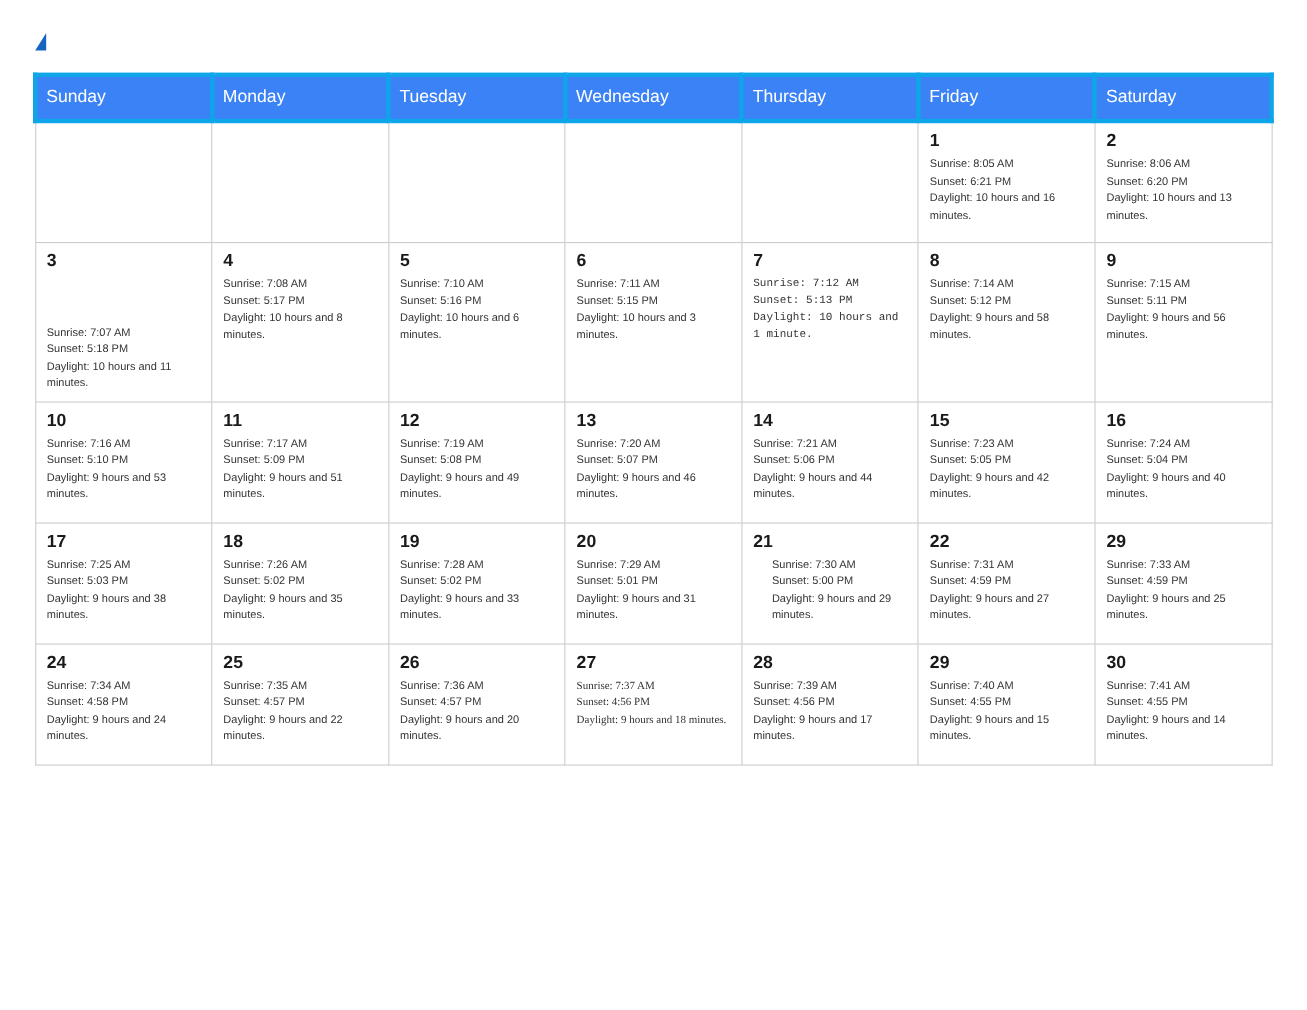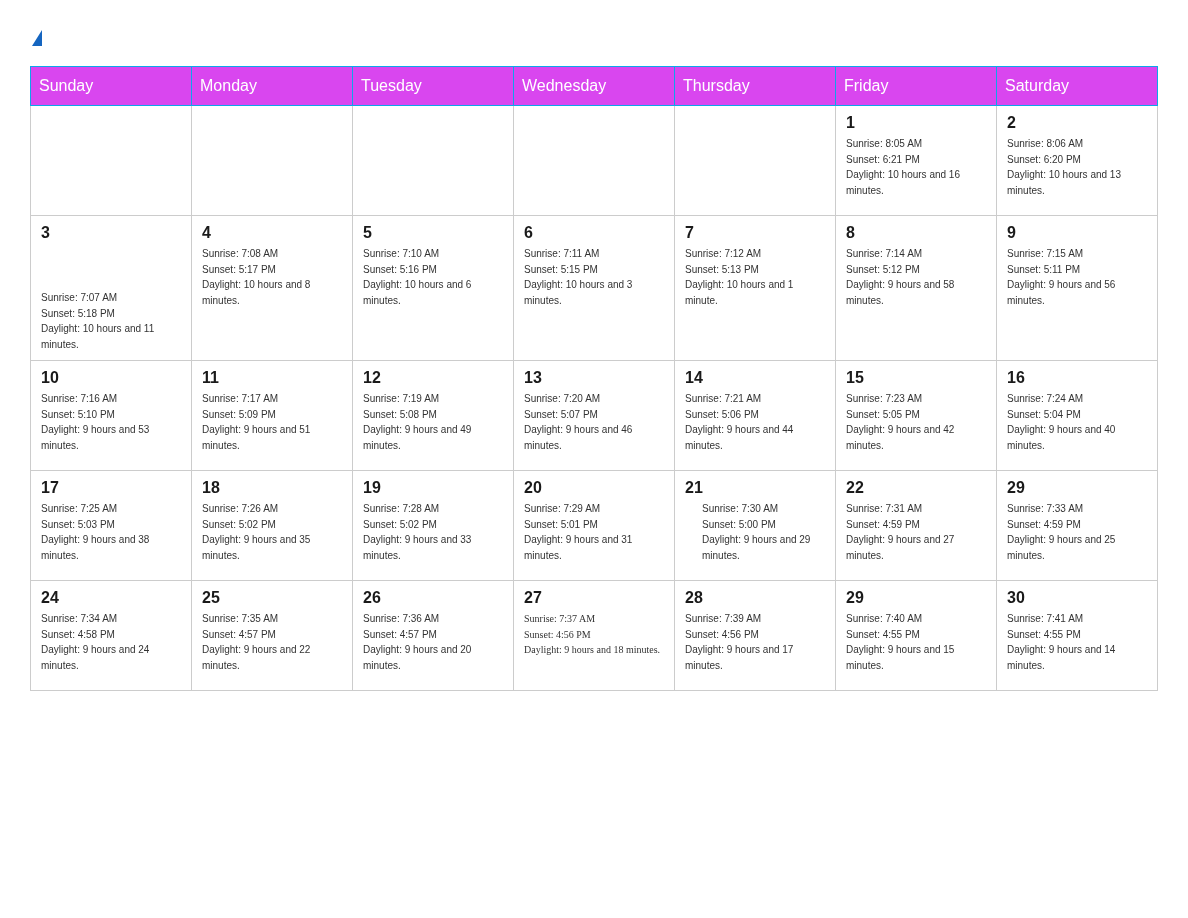--- a/index.html
+++ b/index.html
@@ -61,27 +61,27 @@
       font-size: 22px;
       color: #555;
       margin-top: 4px;
     }
     .calendar-table {
       width: 100%;
       border-collapse: collapse;
       border: 1px solid #ccc;
     }
     .calendar-table th {
-      background-color: #d946ef;
+      background-color: #3b82f6;
       color: #fff;
       font-size: 16px;
       font-weight: normal;
       padding: 10px 8px;
       text-align: left;
-      border: 1px solid #0ea5e9;
+      border: 4px solid #0ea5e9;
     }
     .calendar-table td {
       vertical-align: top;
       padding: 8px 10px;
       border: 1px solid #ccc;
       width: calc(100% / 7);
       min-height: 110px;
       background: #fff;
     }
     .day-number {
@@ -168,21 +168,21 @@
 Daylight: 10 hours and 6 minutes.</div>
         </td>
         <td>
           <div class="day-number">6</div>
           <div class="day-info" style="white-space: pre-line;">Sunrise: 7:11 AM
 Sunset: 5:15 PM
 Daylight: 10 hours and 3 minutes.</div>
         </td>
         <td>
           <div class="day-number">7</div>
-          <div class="day-info" style="white-space: pre-line;">Sunrise: 7:12 AM
+          <div class="day-info" style="white-space: pre-line; font-family: Liberation Mono, monospace;">Sunrise: 7:12 AM
 Sunset: 5:13 PM
 Daylight: 10 hours and 1 minute.</div>
         </td>
         <td>
           <div class="day-number">8</div>
           <div class="day-info" style="white-space: pre-line;">Sunrise: 7:14 AM
 Sunset: 5:12 PM
 Daylight: 9 hours and 58 minutes.</div>
         </td>
         <td>

